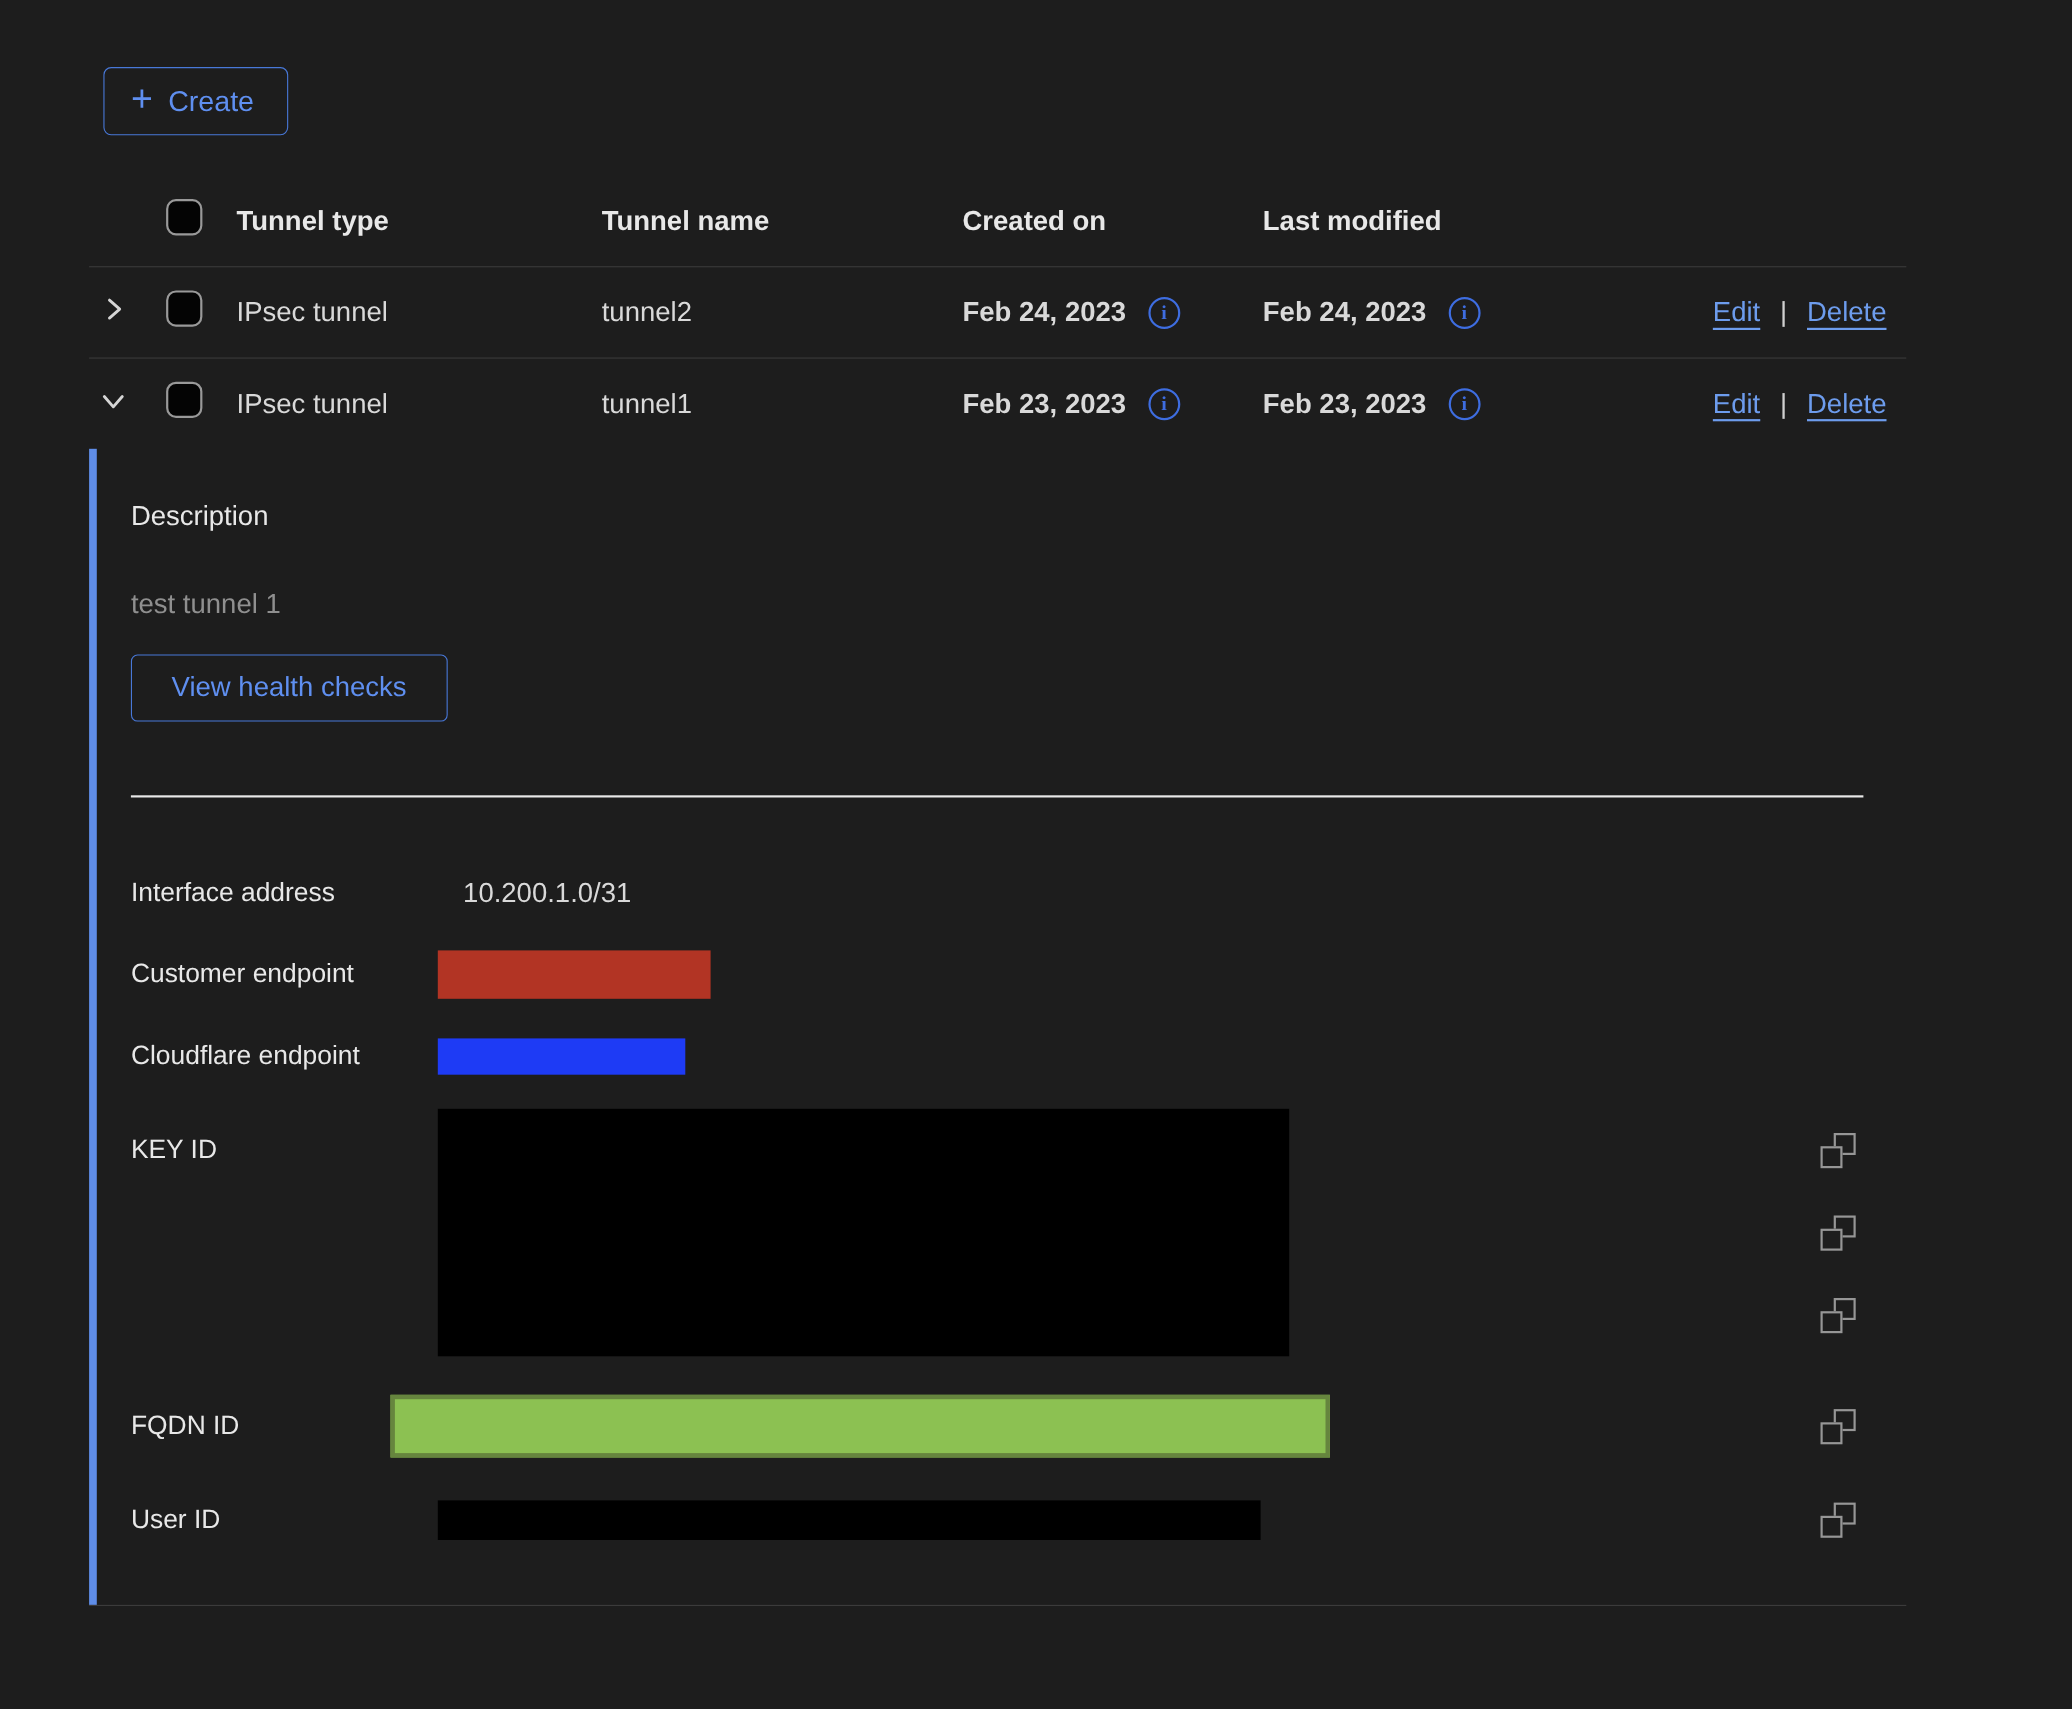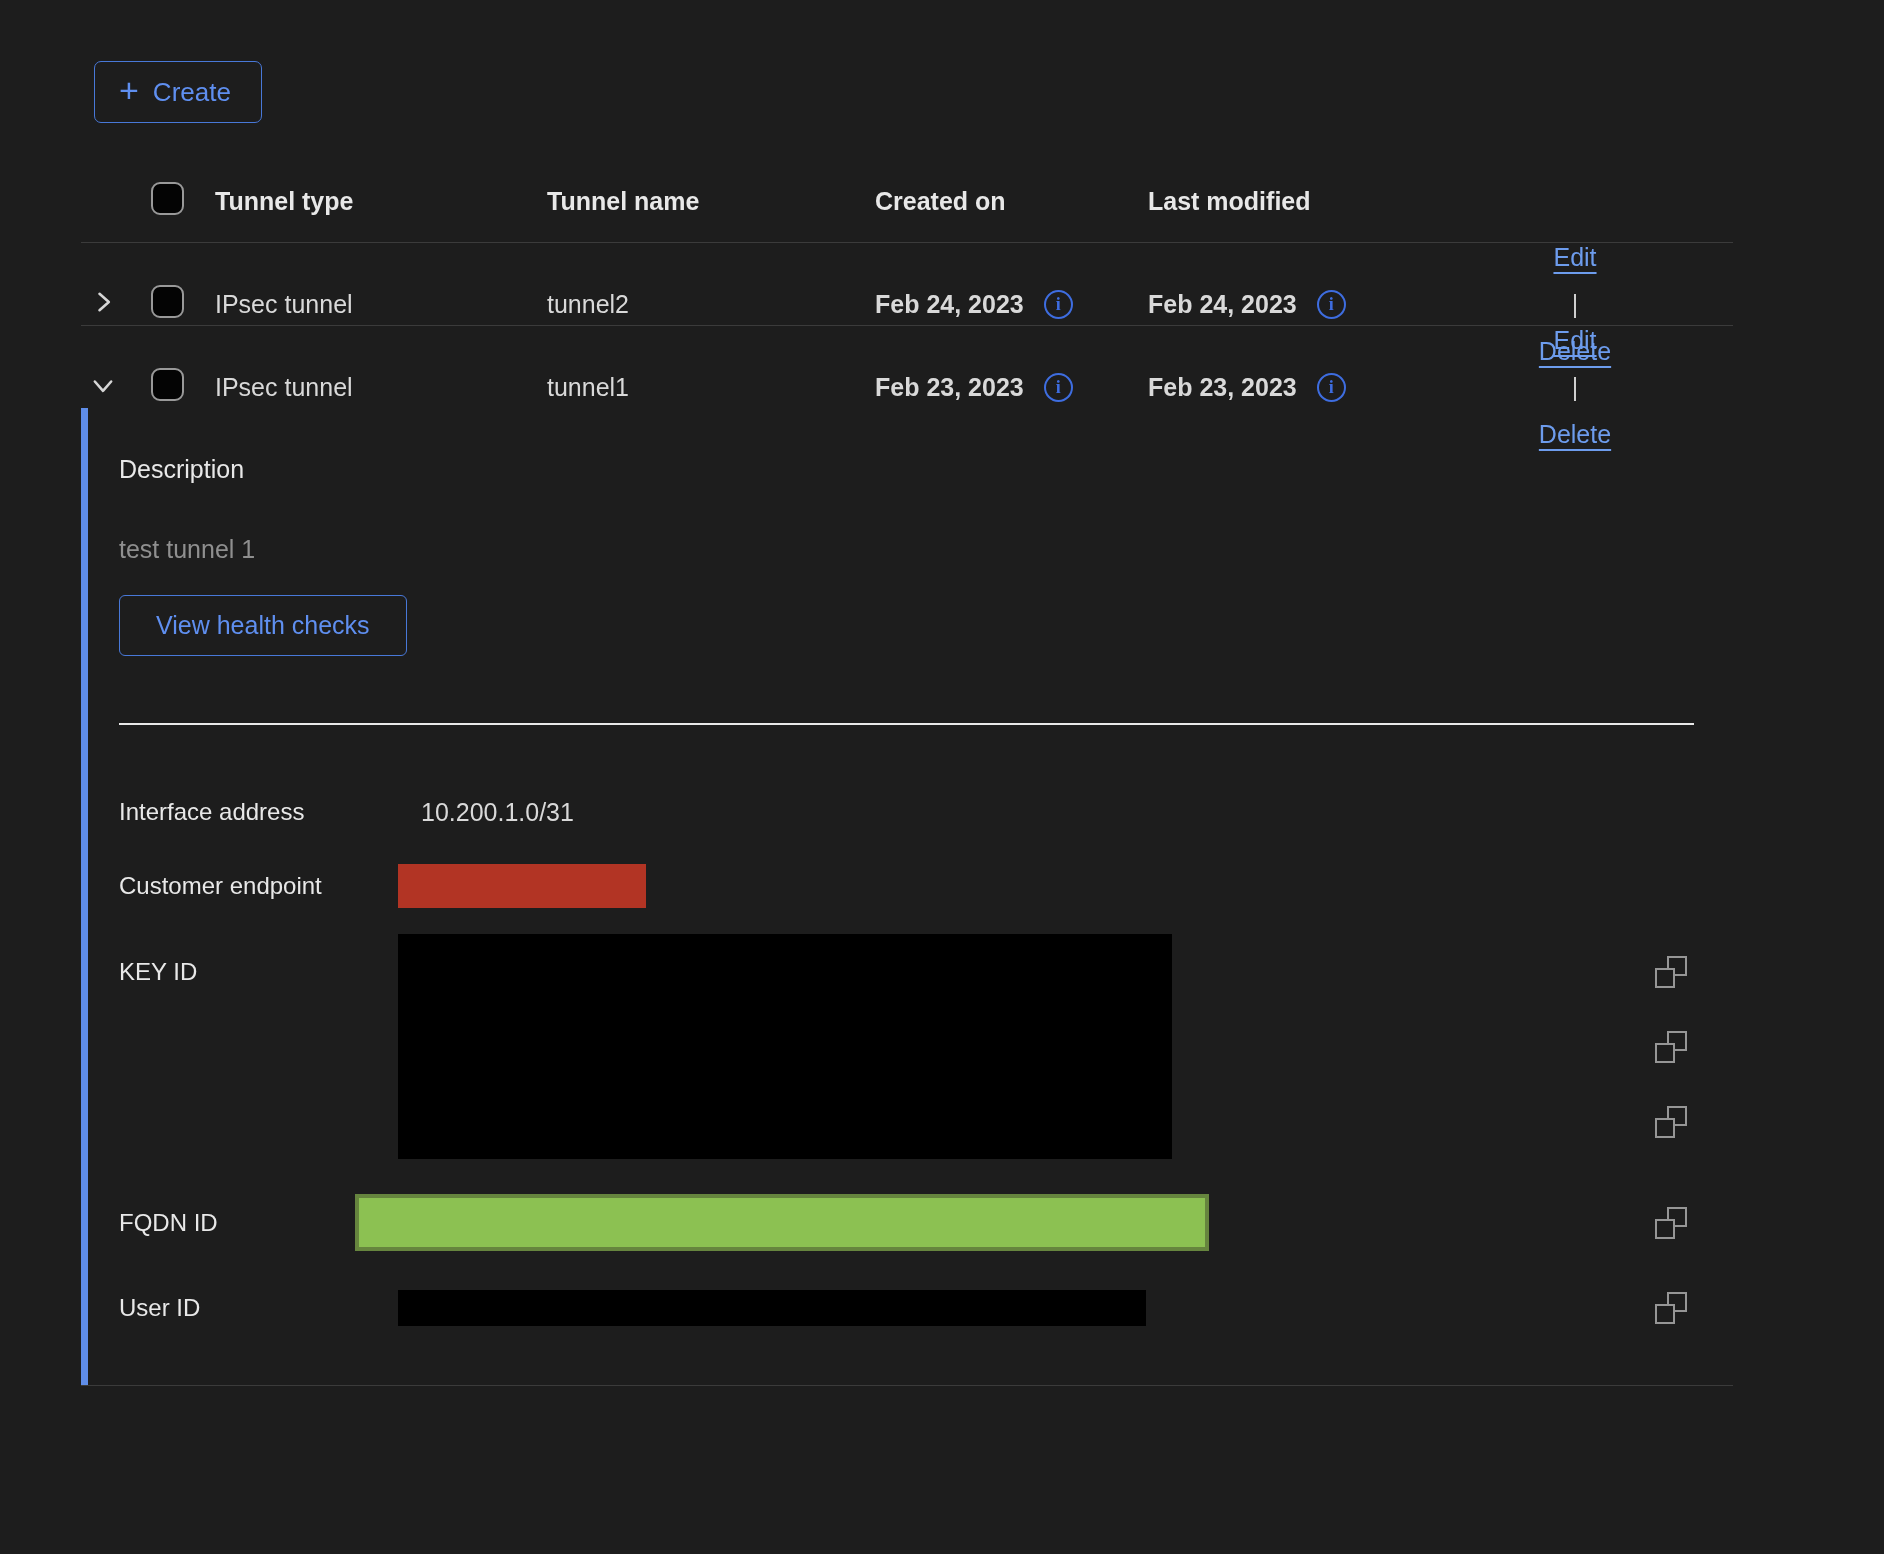--- a/index.html
+++ b/index.html
@@ -19,21 +19,21 @@
   .t-row { height:82px; font-size:25px; color:var(--text-secondary); }
   .t-row.first { border-bottom:1px solid var(--divider); }
   .chevron-cell { padding-left:8px; }
   .chev { display:inline-flex; cursor:pointer; }
   .checkbox { width:33px; height:33px; border:2px solid var(--checkbox-border); border-radius:9px;
     background:#040404; display:inline-block; box-sizing:border-box; cursor:pointer; }
   .date-cell { display:flex; align-items:flex-end; gap:20px;font-weight:bold; }
   .info { width:29px; height:29px; border:2px solid var(--info); border-radius:50%; color:var(--info);
     display:inline-flex; align-items:center; justify-content:center; font-size:18px;
     font-family:"Liberation Serif", serif; box-sizing:border-box; cursor:pointer; flex:none; }
-  .actions-cell { display:flex; justify-content:flex-end; align-items:center; gap:18px; padding-right:18px;flex-direction:column; }
+  .actions-cell { display:flex; justify-content:flex-end; align-items:center; gap:18px; padding-right:18px; }
   .link { color:var(--link); text-decoration:underline; text-underline-offset:6px; cursor:pointer; }
   .sep { color:#cfcfcf; }
 
   
   .panel { border-left:7px solid var(--panel-border); padding:47px 0 57px 31px; }
   .desc-label { font-size:25px; color:var(--text-primary); }
   .desc-text { font-size:25px; color:var(--text-muted); margin-top:51px; }
   .vhc-btn { margin-top:31px; height:61px; padding:0 36px; border:1px solid var(--accent-border);
     border-radius:6px; background:transparent; color:var(--accent); font-size:25px; font-family:inherit; cursor:pointer; display:block; }
   .panel-divider { width:1575px; height:2px; background:var(--panel-divider); margin-top:67px; }
@@ -152,20 +152,24 @@
       <div class="field-row row-interface">
         <div class="f-label">Interface address</div>
         <div class="f-value">10.200.1.0/31</div>
       </div>
 
       <div class="field-row row-customer">
         <div class="f-label">Customer endpoint</div>
         <div class="redact red"></div>
       </div>
 
+      <div class="field-row row-cloudflare">
+        <div class="f-label">Cloudflare endpoint</div>
+        <div class="redact blue"></div>
+      </div>
 
       <div class="ids-section">
         <div class="ids-labels">
           <div class="lbl-slot">
               <span class="f-label">KEY ID</span>
             </div>
         </div>
         <div class="ids-block"></div>
         <div class="icons-col">
           <div class="icon-slot">

